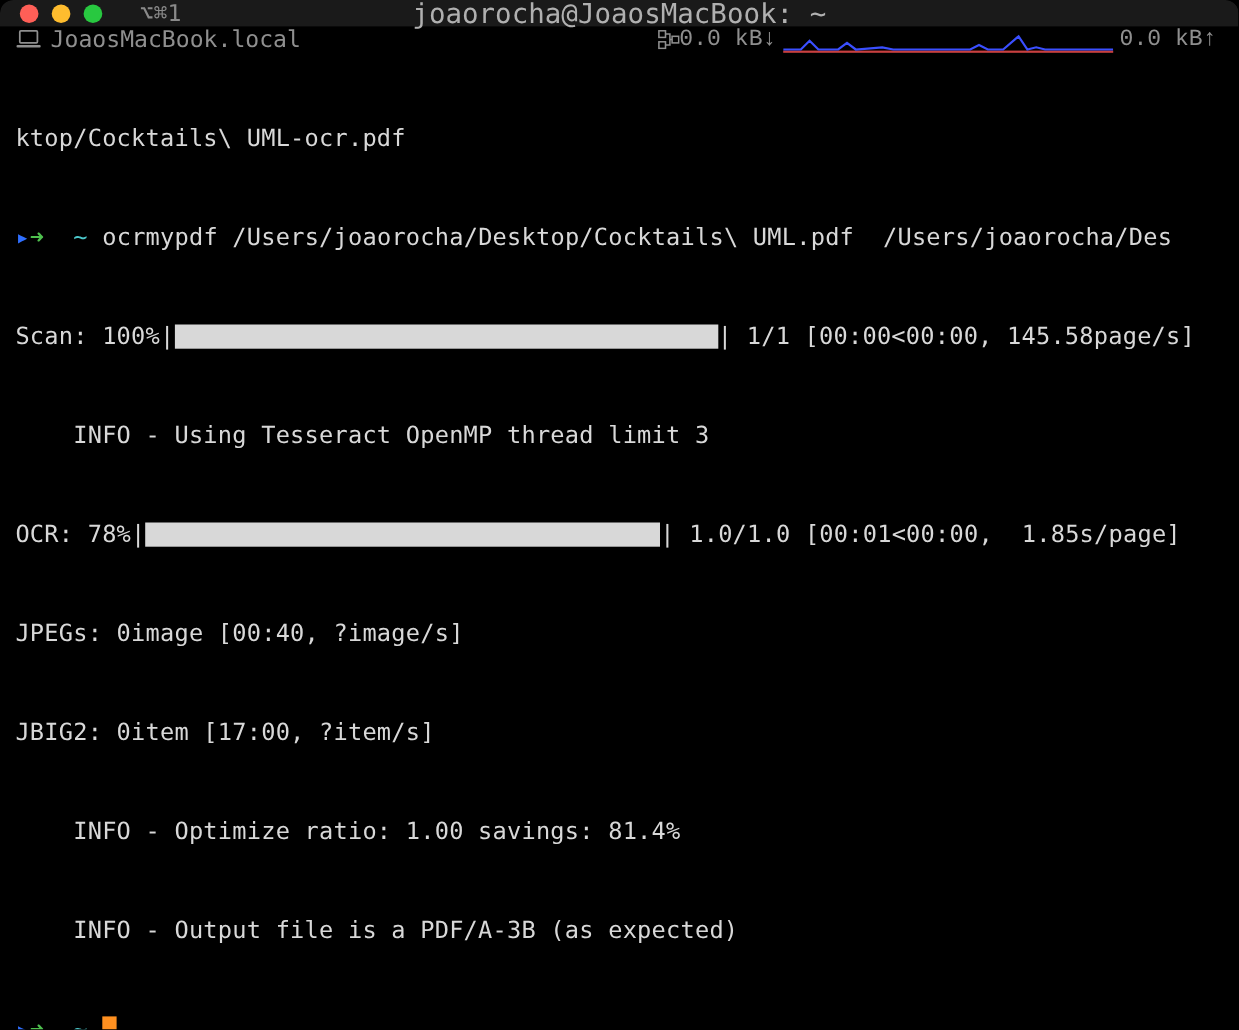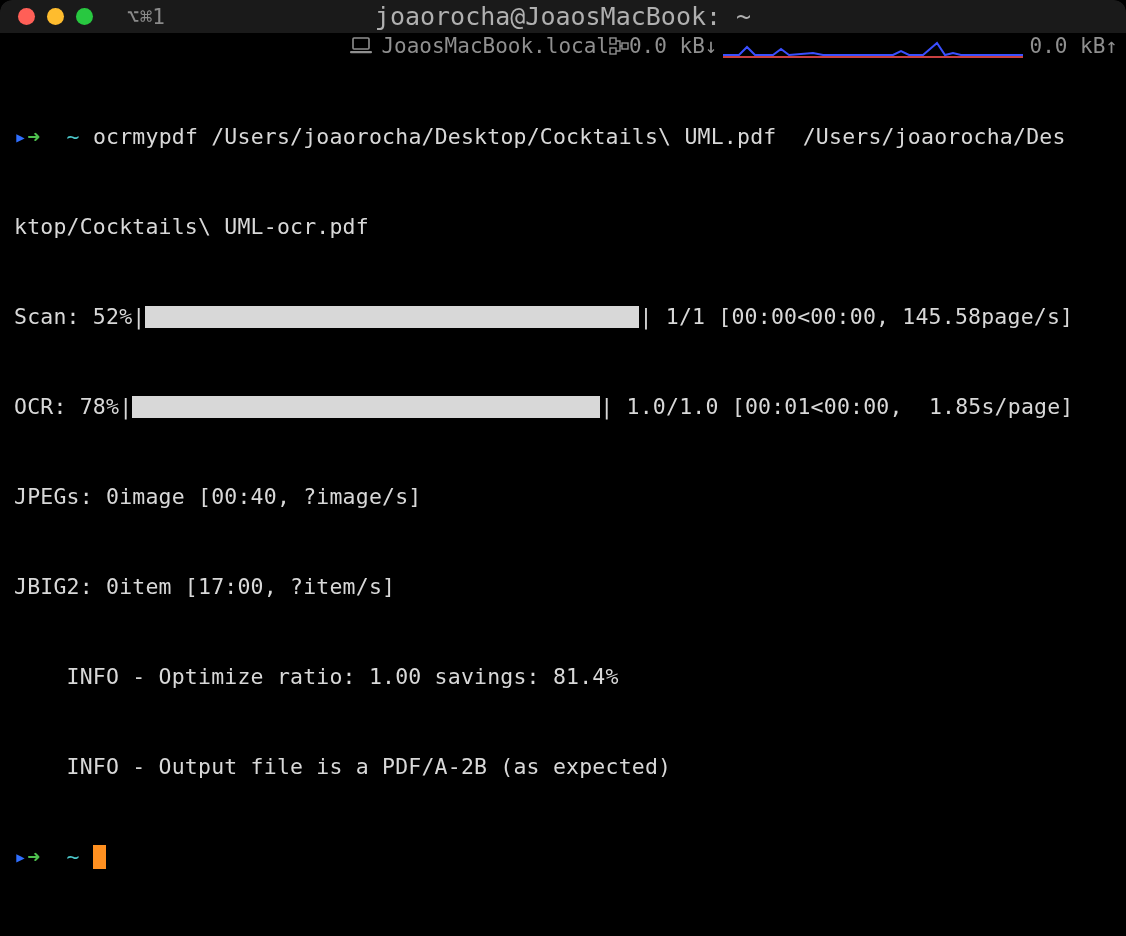--- a/index.html
+++ b/index.html
@@ -53,34 +53,35 @@
     transform: translateX(-50%);
     color: #b0b0b0;
     font-size: 25px;
     font-weight: 400;
   }
   .statusbar {
     height: 40px;
     background: #000;
     display: flex;
     align-items: center;
-    padding: 0 8px 0 14px;
+    padding: 0 20px 0 14px;
     color: #8f8f8f;
     font-size: 21px;
-    justify-content: flex-end;
+    justify-content: space-between;
   }
   .status-left {
     display: flex;
     align-items: center;
     gap: 8px;
   }
   .status-right {
     display: flex;
     align-items: center;
     gap: 0;
+    font-family: Liberation Mono, monospace;
   }
   .laptop-icon svg { display:block; }
   .net-icon svg { display:block; }
   .graph {
     width: 300px;
     height: 24px;
     border-bottom: 2px solid #c94040;
     position: relative;
     margin: 0 6px;
   }
@@ -155,24 +156,25 @@
       <div class="graph">
         <svg width="300" height="24" viewBox="0 0 300 24" preserveAspectRatio="none">
           <polyline points="0,22 16,22 24,14 32,22 50,22 58,16 66,22 90,20 100,22 140,22 170,22 178,18 186,22 200,22 214,10 222,22 230,20 238,22 300,22" fill="none" stroke="#3a4fff" stroke-width="2"></polyline>
         </svg>
       </div>
       <span>0.0 kB↑</span>
     </div>
   </div>
 
   <div class="terminal">
+    <span class="line"><span class="cmd">ktop/Cocktails\ UML-ocr.pdf</span></span>
     <span class="line"><span class="prompt-bracket">▸</span><span class="prompt-arrow">➜</span>  <span class="tilde">~</span> <span class="cmd">ocrmypdf /Users/joaorocha/Desktop/Cocktails\ UML.pdf  /Users/joaorocha/Des</span></span>
-    <span class="line"><span class="cmd">ktop/Cocktails\ UML-ocr.pdf</span></span>
-    <span class="line"><span>Scan: 52%|</span><span class="bar" style="width:494px"></span><span>| 1/1 [00:00&lt;00:00, 145.58page/s]</span></span>
+    <span class="line"><span>Scan: 100%|</span><span class="bar" style="width:494px"></span><span>| 1/1 [00:00&lt;00:00, 145.58page/s]</span></span>
+    <span class="line">    INFO - Using Tesseract OpenMP thread limit 3</span>
     <span class="line"><span>OCR: 78%|</span><span class="bar" style="width:468px"></span><span>| 1.0/1.0 [00:01&lt;00:00,  1.85s/page]</span></span>
     <span class="line">JPEGs: 0image [00:40, ?image/s]</span>
     <span class="line">JBIG2: 0item [17:00, ?item/s]</span>
     <span class="line">    INFO - Optimize ratio: 1.00 savings: 81.4%</span>
-    <span class="line">    INFO - Output file is a PDF/A-2B (as expected)</span>
+    <span class="line">    INFO - Output file is a PDF/A-3B (as expected)</span>
     <span class="line"><span class="prompt-bracket">▸</span><span class="prompt-arrow">➜</span>  <span class="tilde">~</span> <span class="cursor"></span></span>
   </div>
 
 </div>
 
 </body></html>

